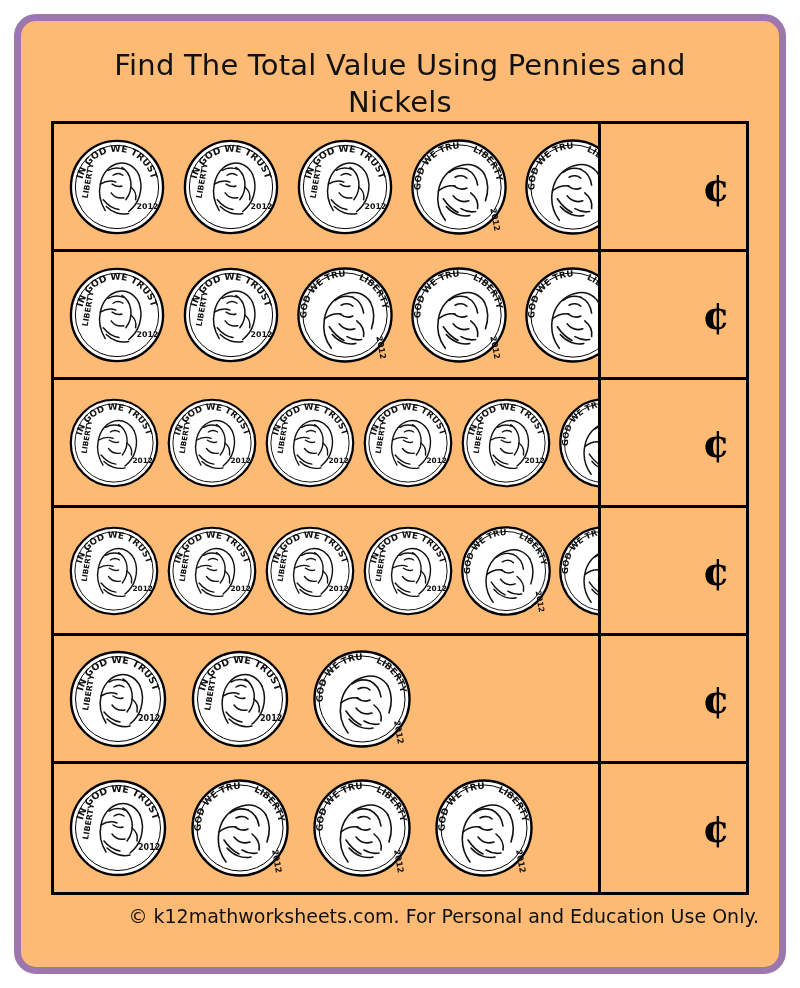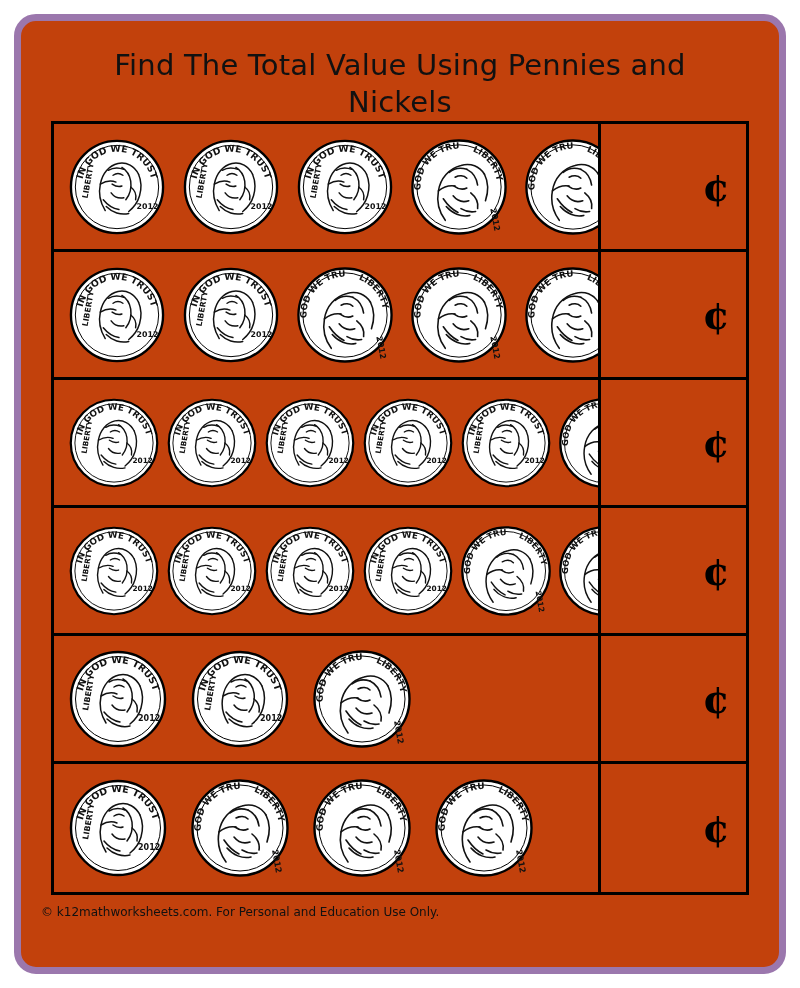--- a/index.html
+++ b/index.html
@@ -20,21 +20,21 @@
     box-sizing: border-box;
     padding: 14px;
   }
   .frame {
     position: relative;
     box-sizing: border-box;
     width: 772px;
     height: 960px;
     border: 7px solid #9b77ad;
     border-radius: 22px;
-    background: #c2410c;
+    background: #fdba74;
     padding: 18px 20px 10px 20px;
   }
   .title {
     text-align: center;
     font-size: 29px;
     line-height: 1.28;
     color: #111;
     font-family: "DejaVu Sans", sans-serif;
     letter-spacing: 0.2px;
     margin: 8px 18px 0 18px;
@@ -86,22 +86,22 @@
     line-height: 1;
   }
   .coin {
     position: relative;
     flex: 0 0 auto;
   }
   .coin svg {
     display: block;
   }
   .footer {
-    text-align: left;
-    font-size: 12px;
+    text-align: right;
+    font-size: 19px;
     color: #111;
     margin-top: 10px;
   }
 </style>
 </head>
 <body>
 
 <div class="page">
   <div class="frame">
 

